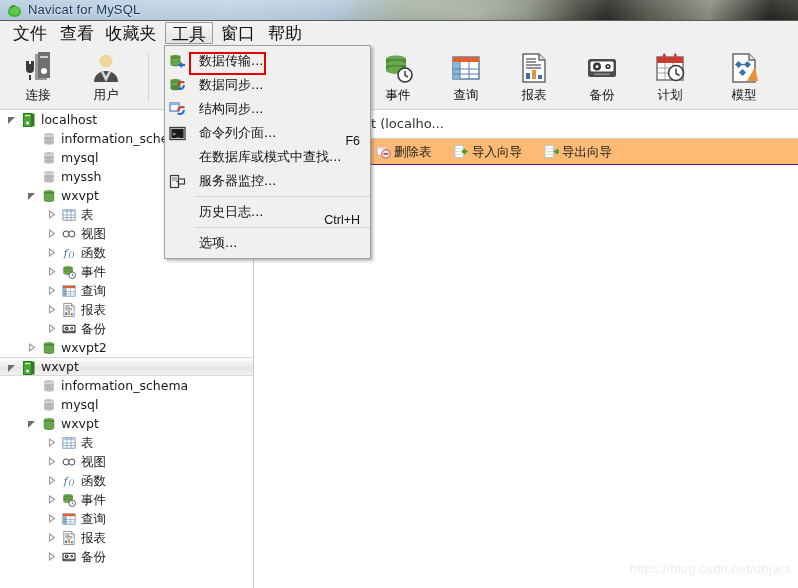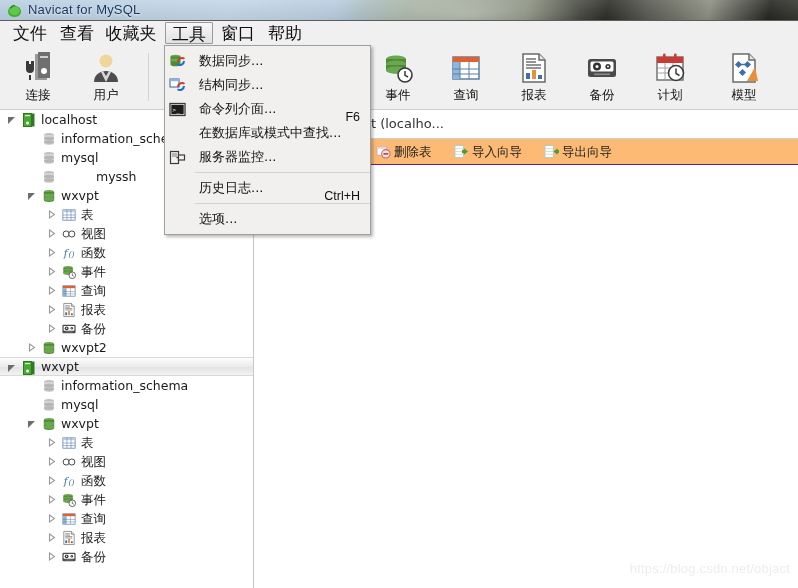--- a/index.html
+++ b/index.html
@@ -362,21 +362,21 @@
           </svg></span>
         <span class="tlabel" style="left: 61px;">mysql</span>
       </div>
       <div class="tree-row">
         <span class="ticon" style="left: 41px;"><svg viewBox="0 0 16 16" width="100%" height="100%">
             <ellipse cx="8" cy="4" rx="5" ry="2" fill="#c0c0c0"></ellipse>
             <path d="M3 4v8c0 1.1 2.2 2 5 2s5-.9 5-2V4z" fill="#d4d4d4"></path>
             <ellipse cx="8" cy="7.5" rx="5" ry="1.8" fill="#b6b6b6"></ellipse>
             <ellipse cx="8" cy="11" rx="5" ry="1.8" fill="#b6b6b6"></ellipse>
           </svg></span>
-        <span class="tlabel" style="left: 61px; margin-left: 35px;">myssh</span>
+        <span class="tlabel" style="left: 61px;">myssh</span>
       </div>
       <div class="tree-row">
         <span class="arrow" style="left: 26px;"><svg viewBox="0 0 11 19" width="11" height="19">
             <path d="M2 7h7l-7 7z" fill="#6d6d6d"></path>
           </svg></span>
         <span class="ticon" style="left: 41px;"><svg viewBox="0 0 16 16" width="100%" height="100%">
             <ellipse cx="8" cy="4" rx="5.2" ry="2" fill="#6aa84f"></ellipse>
             <path d="M2.8 4v8c0 1.1 2.3 2 5.2 2s5.2-.9 5.2-2V4z" fill="#4f8a36"></path>
             <ellipse cx="8" cy="7.5" rx="5.2" ry="1.9" fill="#6aa84f"></ellipse>
             <ellipse cx="8" cy="11" rx="5.2" ry="1.9" fill="#6aa84f"></ellipse>
@@ -694,20 +694,31 @@
   </div>
 
   <div class="dropdown" id="dropdown">
     <div class="dd-gutter"></div>
     <div id="dditems" style="position:relative;padding:3px 0;">
         <div class="dd-item">
           <span class="di-icon"><svg viewBox="0 0 17 17" width="100%" height="100%">
               <ellipse cx="6.5" cy="3.5" rx="5" ry="1.8" fill="#6aa84f"></ellipse>
               <path d="M1.5 3.5v8c0 1 2.2 1.8 5 1.8s5-.8 5-1.8v-8z" fill="#4f8a36"></path>
               <ellipse cx="6.5" cy="7" rx="5" ry="1.7" fill="#6aa84f"></ellipse>
+              <ellipse cx="6.5" cy="10.5" rx="5" ry="1.7" fill="#6aa84f"></ellipse>
+              <path d="M9 12l4-3 0 1.8 3 0 0 2.4-3 0 0 1.8z" fill="#1f6fd0"></path>
+            </svg></span>
+          <span class="di-label">数据传输...</span>
+          <span class="dd-highlight" style="border-color: rgb(230, 0, 0);"></span>
+        </div>
+        <div class="dd-item">
+          <span class="di-icon"><svg viewBox="0 0 17 17" width="100%" height="100%">
+              <ellipse cx="6.5" cy="3.5" rx="5" ry="1.8" fill="#6aa84f"></ellipse>
+              <path d="M1.5 3.5v8c0 1 2.2 1.8 5 1.8s5-.8 5-1.8v-8z" fill="#4f8a36"></path>
+              <ellipse cx="6.5" cy="7" rx="5" ry="1.7" fill="#6aa84f"></ellipse>
               <path d="M16 8a5 5 0 0 1-8 4l1-1.6a3.2 3.2 0 0 0 5-2.4z" fill="#1f6fd0"></path>
               <path d="M8 9a5 5 0 0 1 8-4l-1 1.6a3.2 3.2 0 0 0-5 2.4z" fill="#cc3a34"></path>
             </svg></span>
           <span class="di-label">数据同步...</span>
         </div>
         <div class="dd-item">
           <span class="di-icon"><svg viewBox="0 0 17 17" width="100%" height="100%">
               <rect x="1" y="2" width="9" height="8" fill="#fff" stroke="#3d6fa8" stroke-width="1.1"></rect>
               <rect x="1" y="2" width="9" height="2.2" fill="#8fb6d6"></rect>
               <path d="M16 9a5 5 0 0 1-8 4l1-1.6a3.2 3.2 0 0 0 5-2.4z" fill="#1f6fd0"></path>

